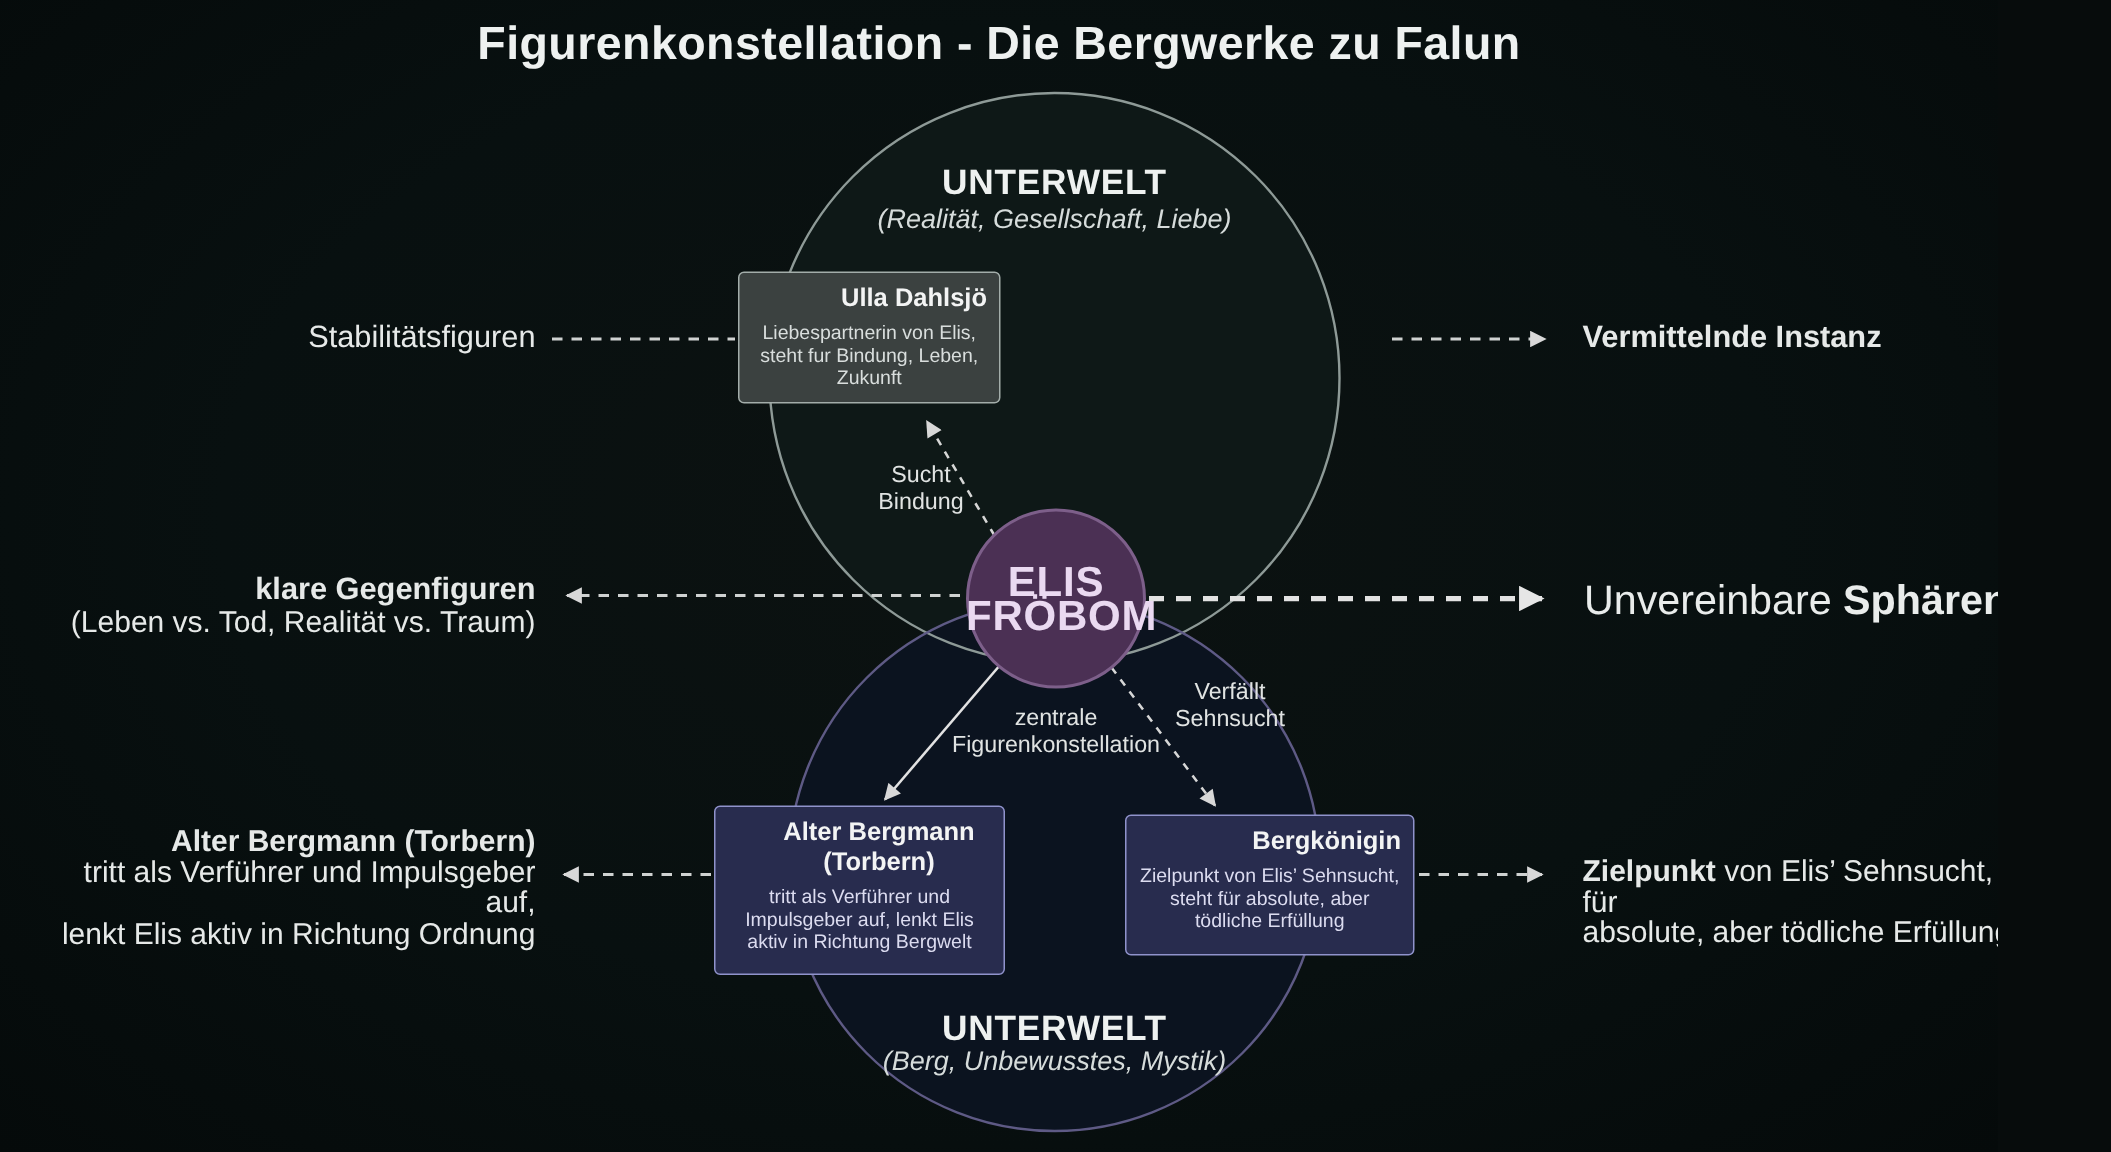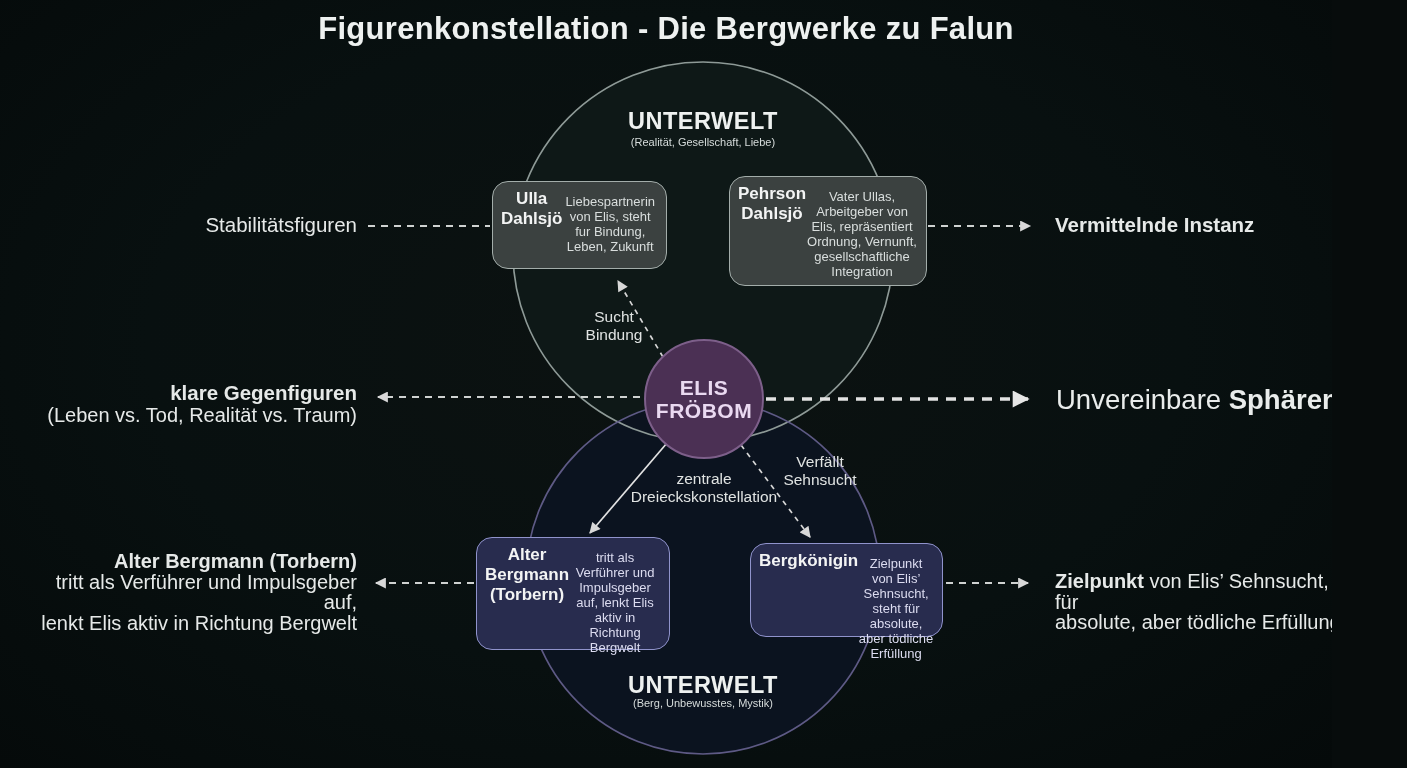--- a/index.html
+++ b/index.html
@@ -9,35 +9,35 @@
     font-family:"Liberation Sans",sans-serif;
   }
   .abs{position:absolute;}
   .ctr{text-align:center;}
   .rt{text-align:right;}
   .title{
     left:0;right:0;top:11px;text-align:center;
     font-size:31px;font-weight:600;color:#eef1f0;letter-spacing:.3px;
   }
   .zone-label{font-size:23.5px;font-weight:700;color:#eef1f0;letter-spacing:.5px;}
-  .zone-sub{font-size:11px;color:#d6dcdb;}
+  .zone-sub{font-size:18px;color:#d6dcdb;font-style:italic;}
   .node-box{
-    position:absolute;border-radius:16px;box-sizing:border-box;
-    display:flex;flex-direction:row;align-items:flex-start;
+    position:absolute;border-radius:4px;box-sizing:border-box;
+    display:flex;flex-direction:column;align-items:flex-end;
     padding:7px 8px 4px 8px;text-align:center;
   }
   .upper-box{background:#3b4140;border:1.5px solid #a3adaa;}
   .lower-box{background:#282c4e;border:1.5px solid #9093cc;}
   .node-title{font-size:17px;font-weight:700;color:#f3f4f4;line-height:20px;}
   .node-body{font-size:13px;line-height:15px;margin-top:5px;}
   .upper-box .node-body{color:#d9dedd;}
   .lower-box .node-body{color:#dcdcf0;}
   .elis-text{
     left:644px;top:376px;width:120px;text-align:center;
-    font-size:21px;font-weight:700;color:#ead9f1;line-height:23px;letter-spacing:.5px;
+    font-size:28px;font-weight:700;color:#ead9f1;line-height:23px;letter-spacing:.5px;
   }
   .side-label{font-size:20.5px;color:#e6e9e8;}
   .b{font-weight:700;}
   .edge-label{font-size:15.5px;line-height:17.5px;color:#e0e3e2;text-align:center;}
   .ann-small{font-size:20px;line-height:20.5px;color:#e6e9e8;}
   .sphaeren{font-size:27.5px;color:#e9eceb;}
 </style>
 </head>
 <body>
 
@@ -84,61 +84,57 @@
   <div class="abs elis-text">
     <div>ELIS</div>
     <div>FRÖBOM</div>
   </div>
 
   <div class="node-box upper-box" style="left:492px;top:181px;width:175px;height:88px">
     <div class="node-title">Ulla Dahlsjö</div>
     <div class="node-body">Liebespartnerin von Elis, steht fur Bindung, Leben, Zukunft</div>
   </div>
 
-  <div class="node-box upper-box" style="left:729px;top:176px;width:198px;height:110px">
-    <div class="node-title">Pehrson Dahlsjö</div>
-    <div class="node-body">Vater Ullas, Arbeitgeber von Elis, repräsentiert Ordnung, Vernunft, gesellschaftliche Integration</div>
-  </div>
 
   <div class="node-box lower-box" style="left:476px;top:537px;width:194px;height:113px">
     <div class="node-title" style="width:150px">Alter Bergmann (Torbern)</div>
     <div class="node-body">tritt als Verführer und Impulsgeber auf, lenkt Elis aktiv in Richtung Bergwelt</div>
   </div>
 
   <div class="node-box lower-box" style="left:750px;top:543px;width:193px;height:94px">
     <div class="node-title">Bergkönigin</div>
     <div class="node-body">Zielpunkt von Elis’ Sehnsucht, steht für absolute, aber tödliche Erfüllung</div>
   </div>
 
   <div class="abs edge-label" style="left:564px;top:308px;width:100px">
     <div>Sucht</div>
     <div>Bindung</div>
   </div>
 
   <div class="abs edge-label" style="left:604px;top:470px;width:200px">
     <div>zentrale</div>
-    <div>Dreieckskonstellation</div>
+    <div>Figurenkonstellation</div>
   </div>
 
   <div class="abs edge-label" style="left:770px;top:453px;width:100px">
     <div>Verfällt</div>
     <div>Sehnsucht</div>
   </div>
 
   <div class="abs rt side-label" style="left:57px;top:213px;width:300px">Stabilitätsfiguren</div>
 
   <div class="abs rt" style="left:27px;top:381px;width:330px">
     <div class="side-label b">klare Gegenfiguren</div>
     <div class="ann-small">(Leben vs. Tod, Realität vs. Traum)</div>
   </div>
 
   <div class="abs rt ann-small" style="left:27px;top:551px;width:330px">
     <div class="b">Alter Bergmann (Torbern)</div>
     <div>tritt als Verführer und Impulsgeber auf,</div>
-    <div>lenkt Elis aktiv in Richtung Bergwelt</div>
+    <div>lenkt Elis aktiv in Richtung Ordnung</div>
   </div>
 
   <div class="abs side-label b" style="left:1055px;top:213px;width:340px">Vermittelnde Instanz</div>
 
   <div class="abs sphaeren" style="left:1056px;top:384px;width:345px">
     <span>Unvereinbare </span><span class="b">Sphären</span>
   </div>
 
   <div class="abs ann-small" style="left:1055px;top:571px;width:345px">
     <div><span class="b">Zielpunkt</span><span> von Elis’ Sehnsucht, steht für</span></div>

